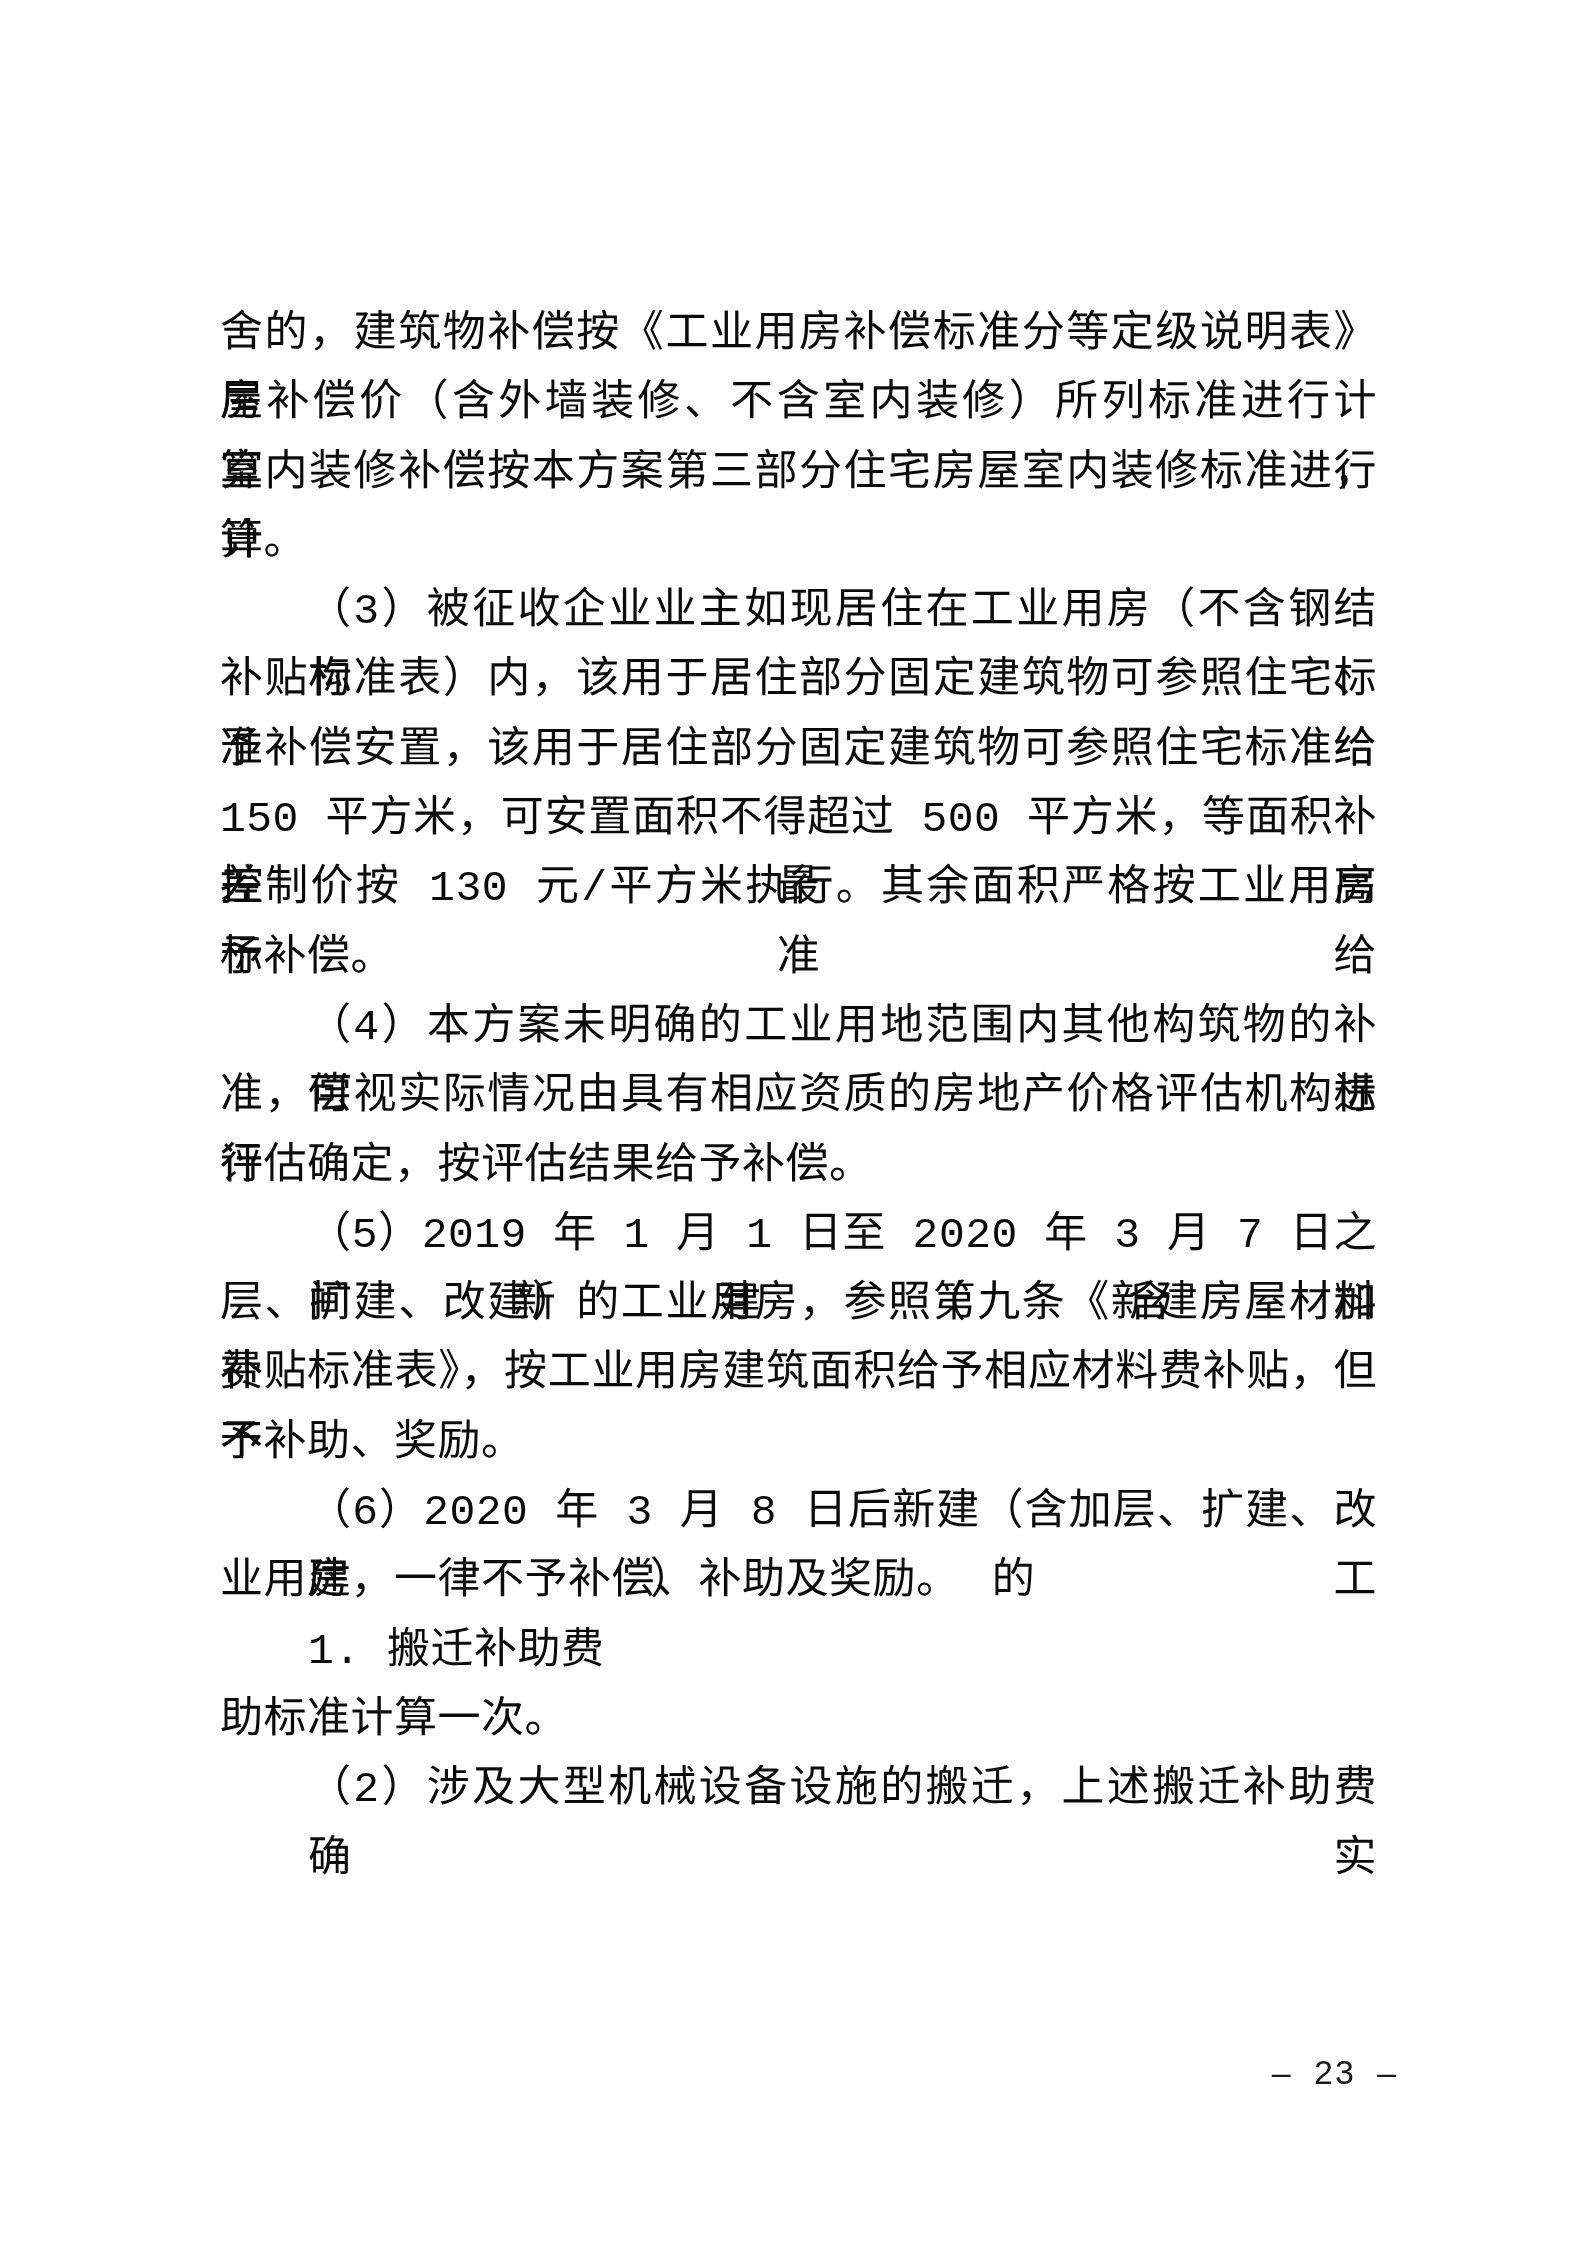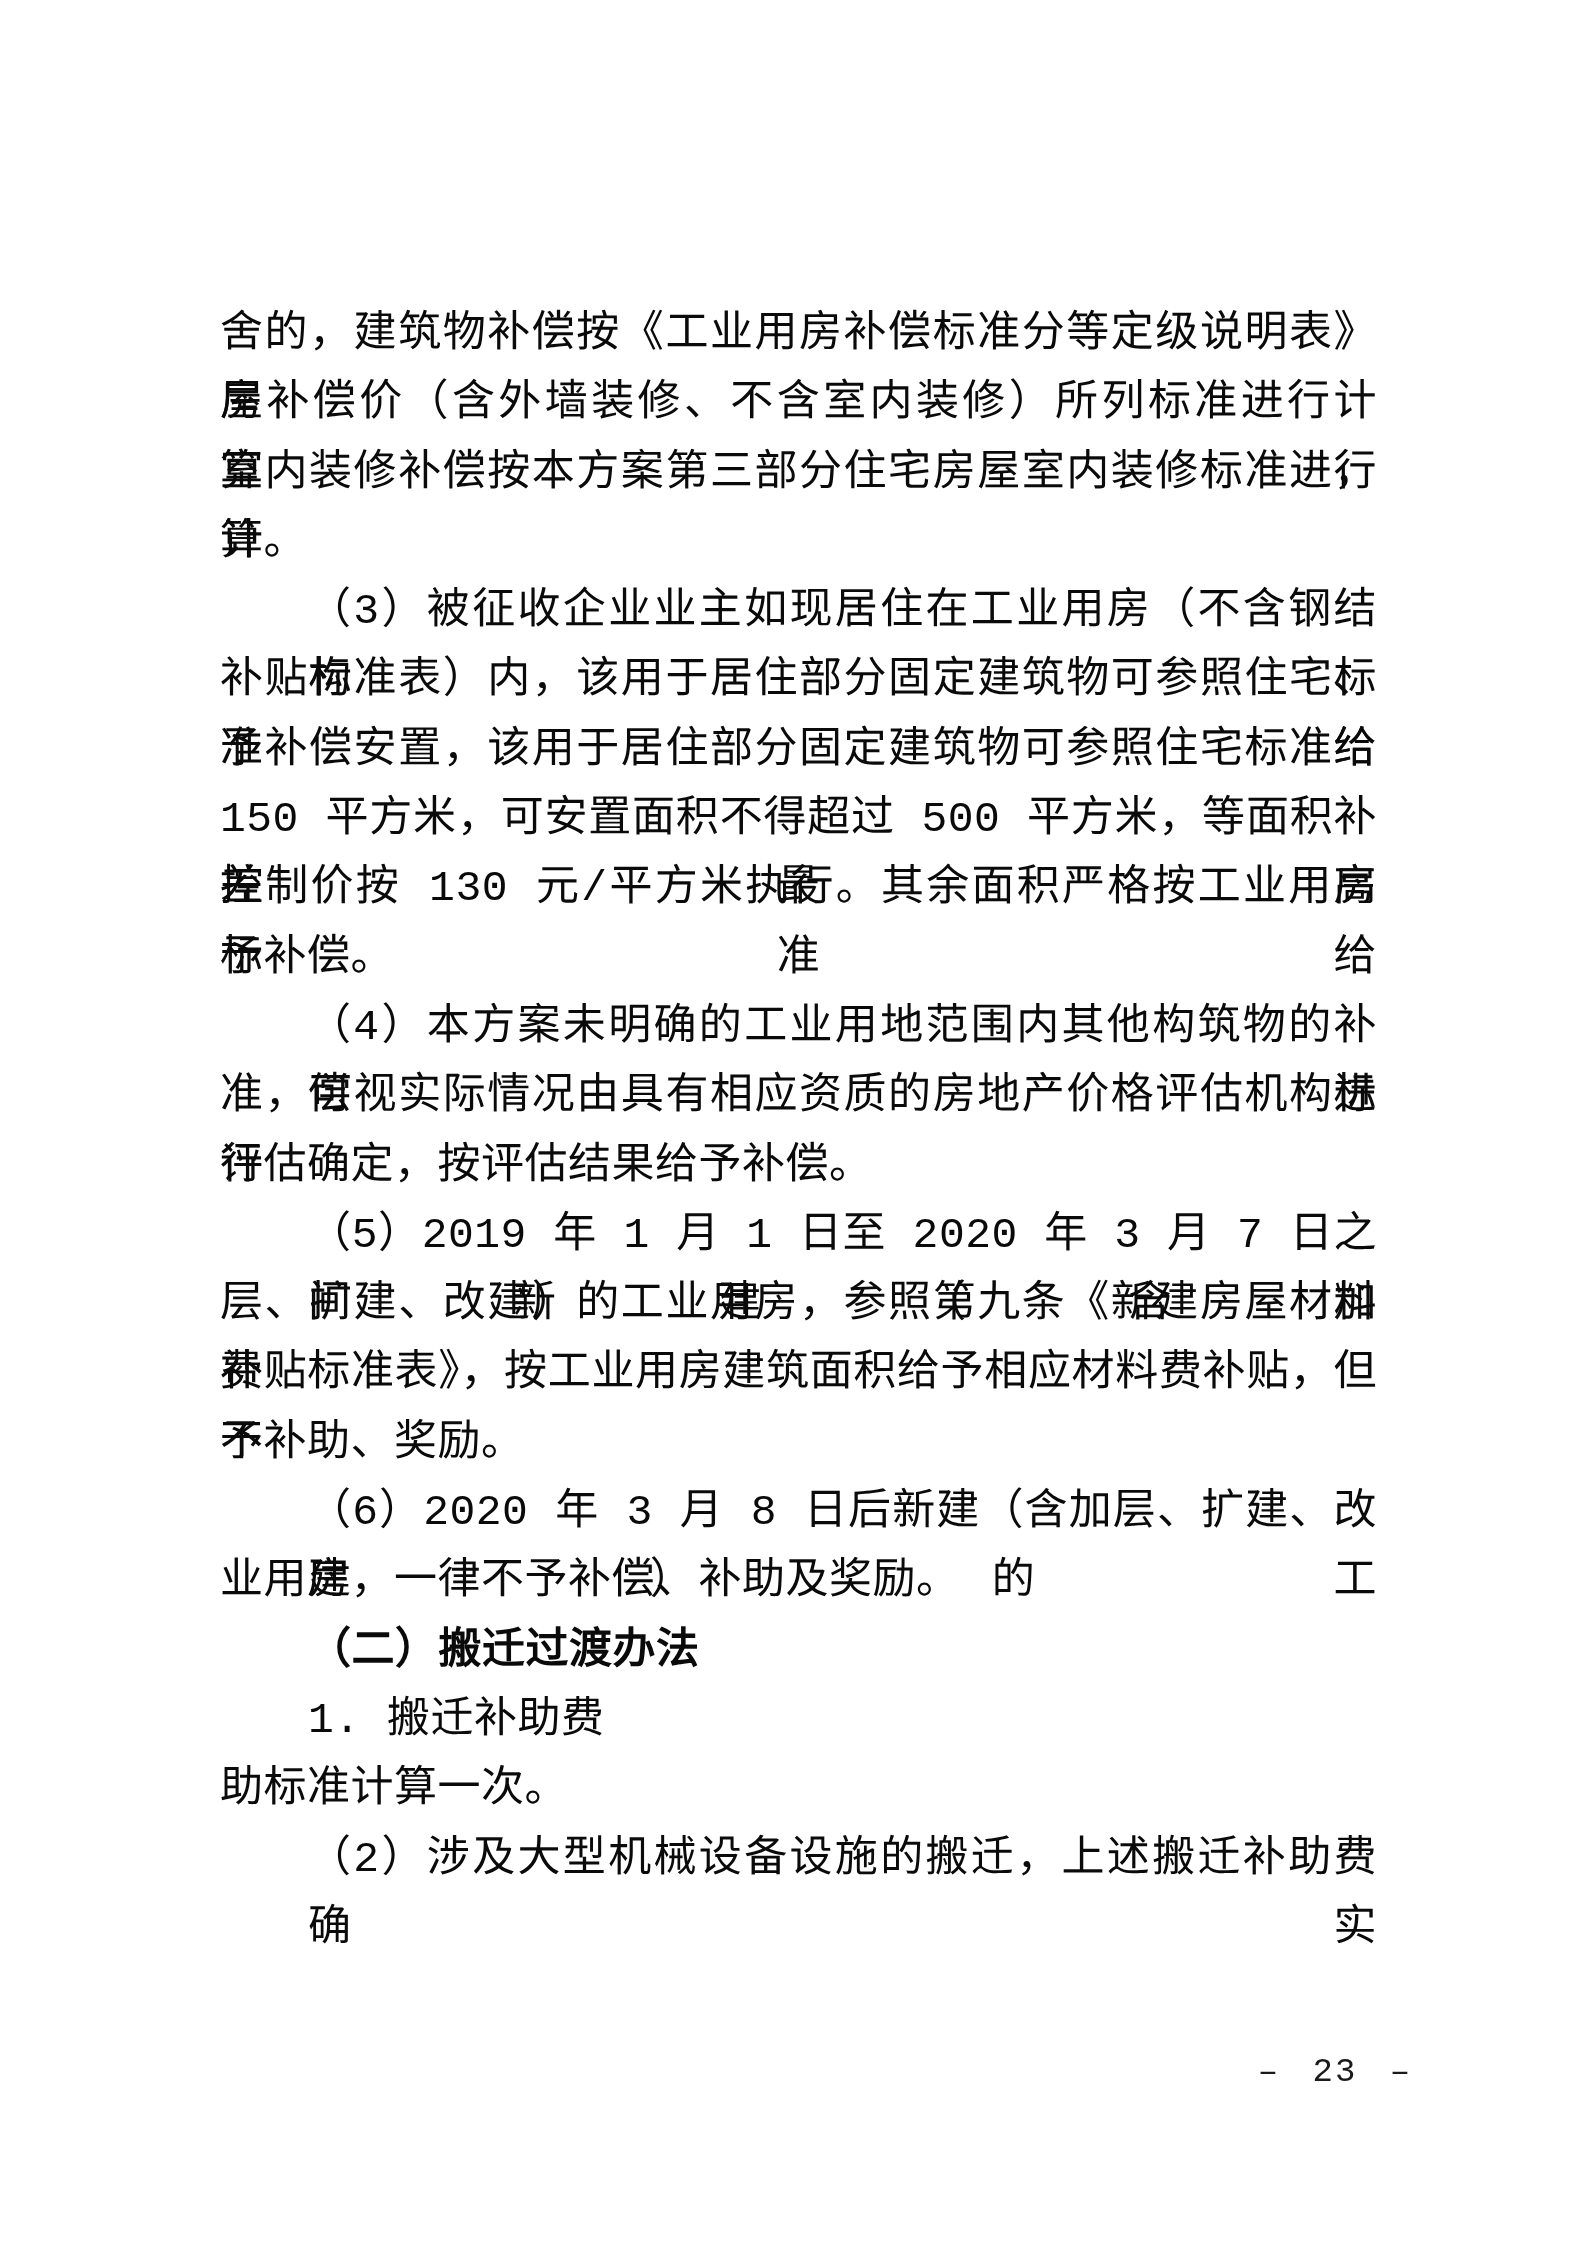--- a/index.html
+++ b/index.html
@@ -55,21 +55,21 @@
     top: 2048px;
     left: 1255px;
     width: 160px;
     height: 48px;
     line-height: 48px;
     text-align: center;
     font-size: 34px;
     letter-spacing: 2px;
     word-spacing: 10px;
     color: #1a1a1a;
-    font-family: Liberation Mono, monospace;
+    font-family: Liberation Sans, sans-serif;
   }
 </style>
 </head>
 <body>
 
 <div class="page">
 
   <div class="text-block">
     <div class="line fill">舍的，建筑物补偿按《工业用房补偿标准分等定级说明表》房</div>
     <div class="line fill">屋补偿价（含外墙装修、不含室内装修）所列标准进行计算，</div>
@@ -83,21 +83,20 @@
     <div class="line end">予补偿。</div>
     <div class="line indent fill">（4）本方案未明确的工业用地范围内其他构筑物的补偿标</div>
     <div class="line fill">准，可视实际情况由具有相应资质的房地产价格评估机构进行</div>
     <div class="line end">评估确定，按评估结果给予补偿。</div>
     <div class="line indent fill">（5）2019 年 1 月 1 日至 2020 年 3 月 7 日之间新建（含加</div>
     <div class="line fill">层、扩建、改建）的工业用房，参照第九条《新建房屋材料费</div>
     <div class="line fill">补贴标准表》，按工业用房建筑面积给予相应材料费补贴，但不</div>
     <div class="line end">予补助、奖励。</div>
     <div class="line indent fill">（6）2020 年 3 月 8 日后新建（含加层、扩建、改建）的工</div>
     <div class="line end">业用房，一律不予补偿、补助及奖励。</div>
-    <div class="line indent end heading">（二）搬迁过渡办法</div>
     <div class="line indent end">1. 搬迁补助费</div>
     <div class="line end">助标准计算一次。</div>
     <div class="line indent fill">（2）涉及大型机械设备设施的搬迁，上述搬迁补助费确实</div>
   </div>
 
   <div class="page-footer">– 23 –</div>
 
 </div>
 
 </body></html>

